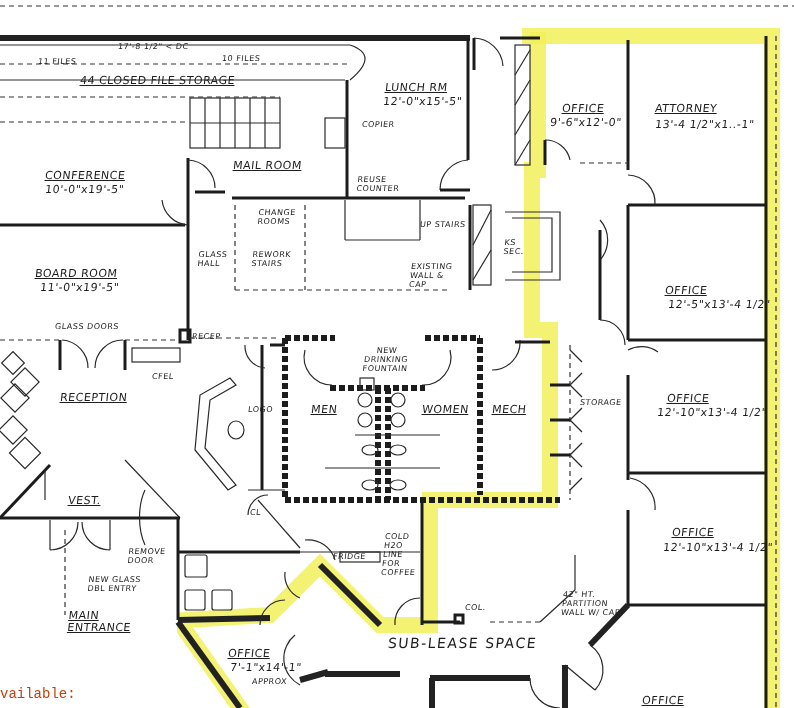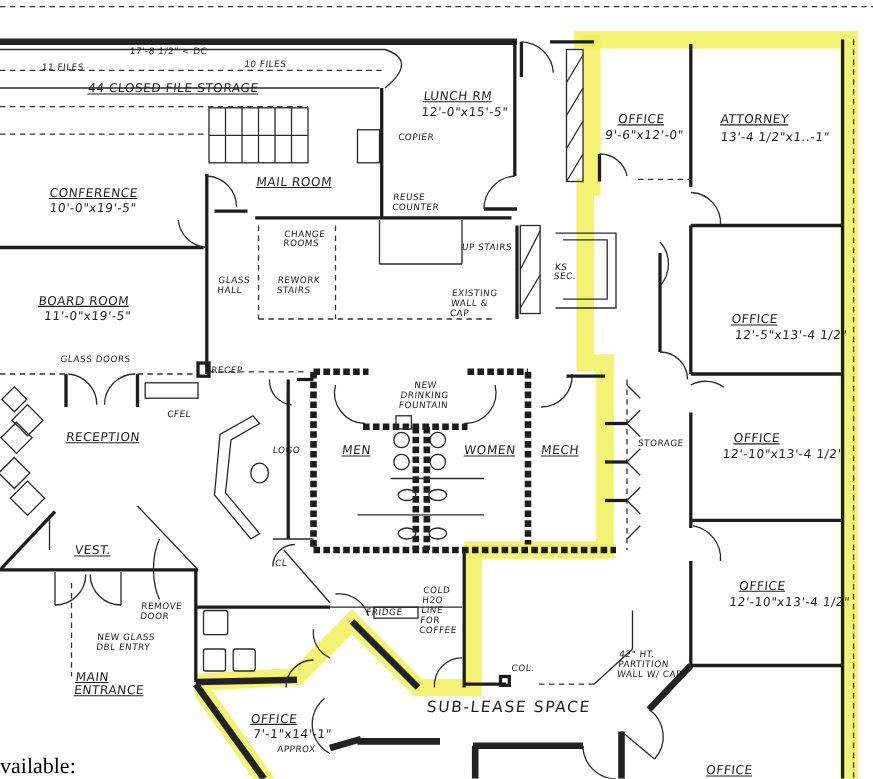--- a/index.html
+++ b/index.html
@@ -9,21 +9,21 @@
   .wall { stroke:#1c1c1c; stroke-width:3; fill:none; }
   .wallthick { stroke:#222; stroke-width:6; fill:none; }
   .wallhatch { stroke:#1c1c1c; stroke-width:6; fill:none; stroke-dasharray:6 3; }
   .thin { stroke:#2a2a2a; stroke-width:1.2; fill:none; }
   .dash { stroke:#333; stroke-width:1.2; fill:none; stroke-dasharray:5 4; }
   .door { stroke:#2a2a2a; stroke-width:1.2; fill:none; }
   .lbl { position:absolute; font-family:"DejaVu Sans", sans-serif; font-size:11px; color:#1e1e1e; letter-spacing:0.5px; white-space:nowrap; line-height:12px; transform:skewX(-6deg); }
   .lbl.u { text-decoration:underline; }
   .lbl.sm { font-size:8px; line-height:9px; }
   .lbl.big { font-size:14px; letter-spacing:1.5px; }
-  .footer { position:absolute; left:0; top:686px; font-family:Liberation Serif, serif; font-size:20px; color:#000000; }
+  .footer { position:absolute; left:0; top:686px; font-family:Liberation Mono, monospace; font-size:14px; color:#c2410c; }
 </style>
 </head>
 <body>
 
 <svg id="plan" viewBox="0 0 794 708" xmlns="http://www.w3.org/2000/svg">
 
   <g>
     <path class="hl" d="M530 36 L772 36 L772 708"></path>
     <path class="hl" d="M538 40 L538 170 L532 170 L532 330 L550 330 L550 500 L430 500 L430 625 L380 625 L320 565 L270 615 L185 620 L185 630 L240 708"></path>
   </g>

